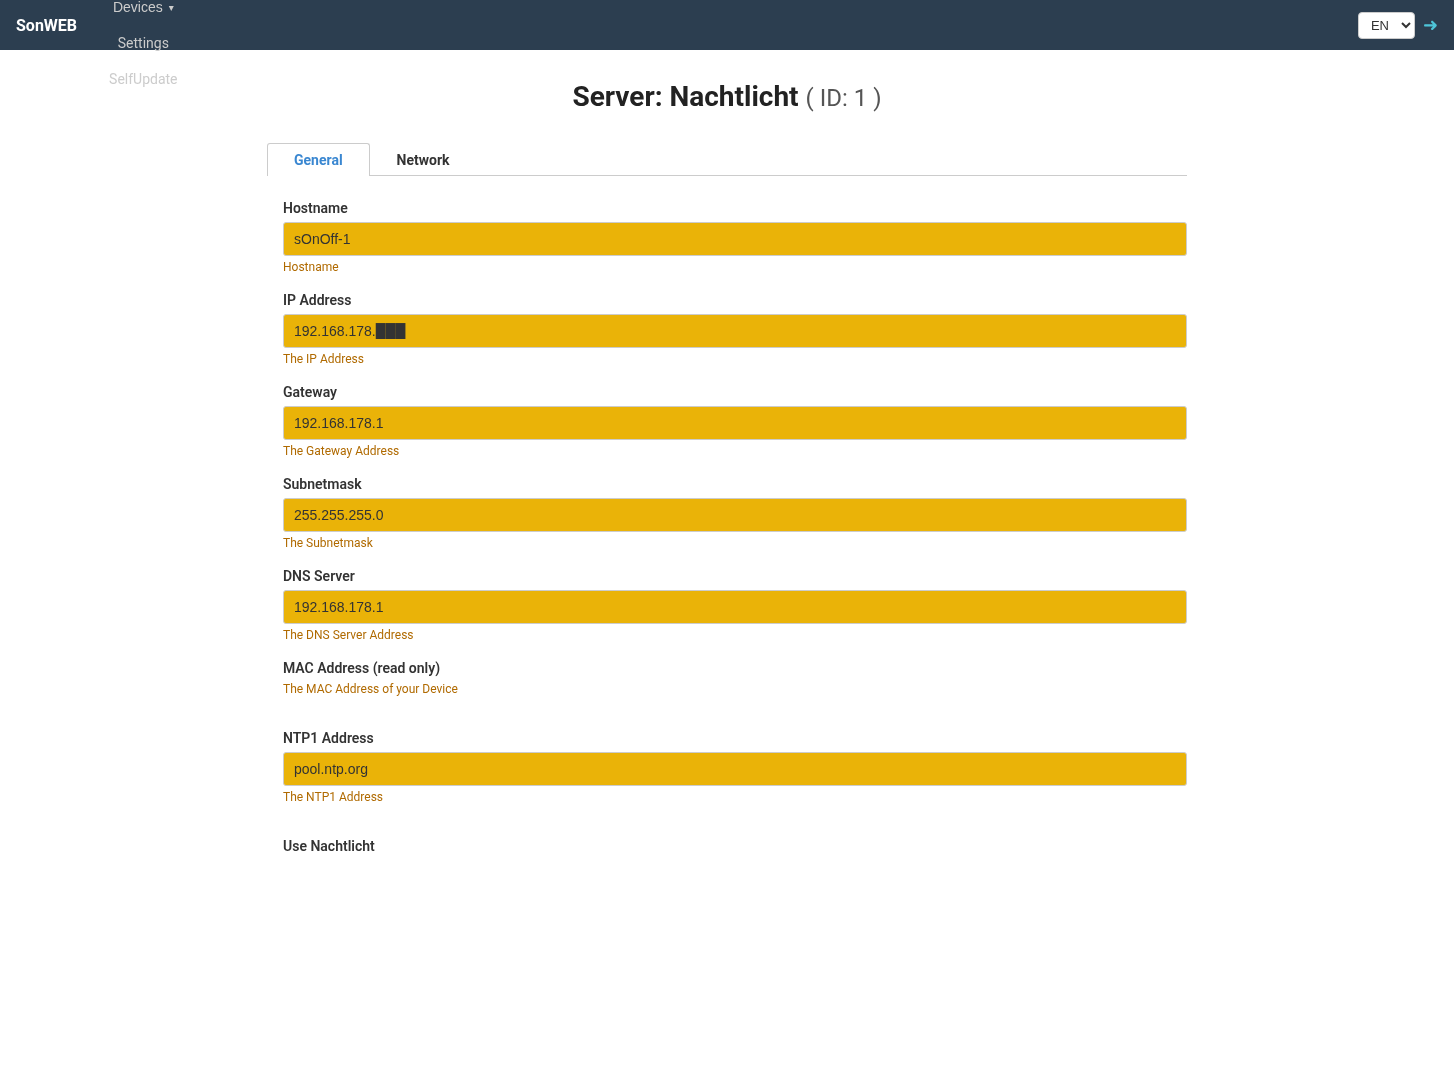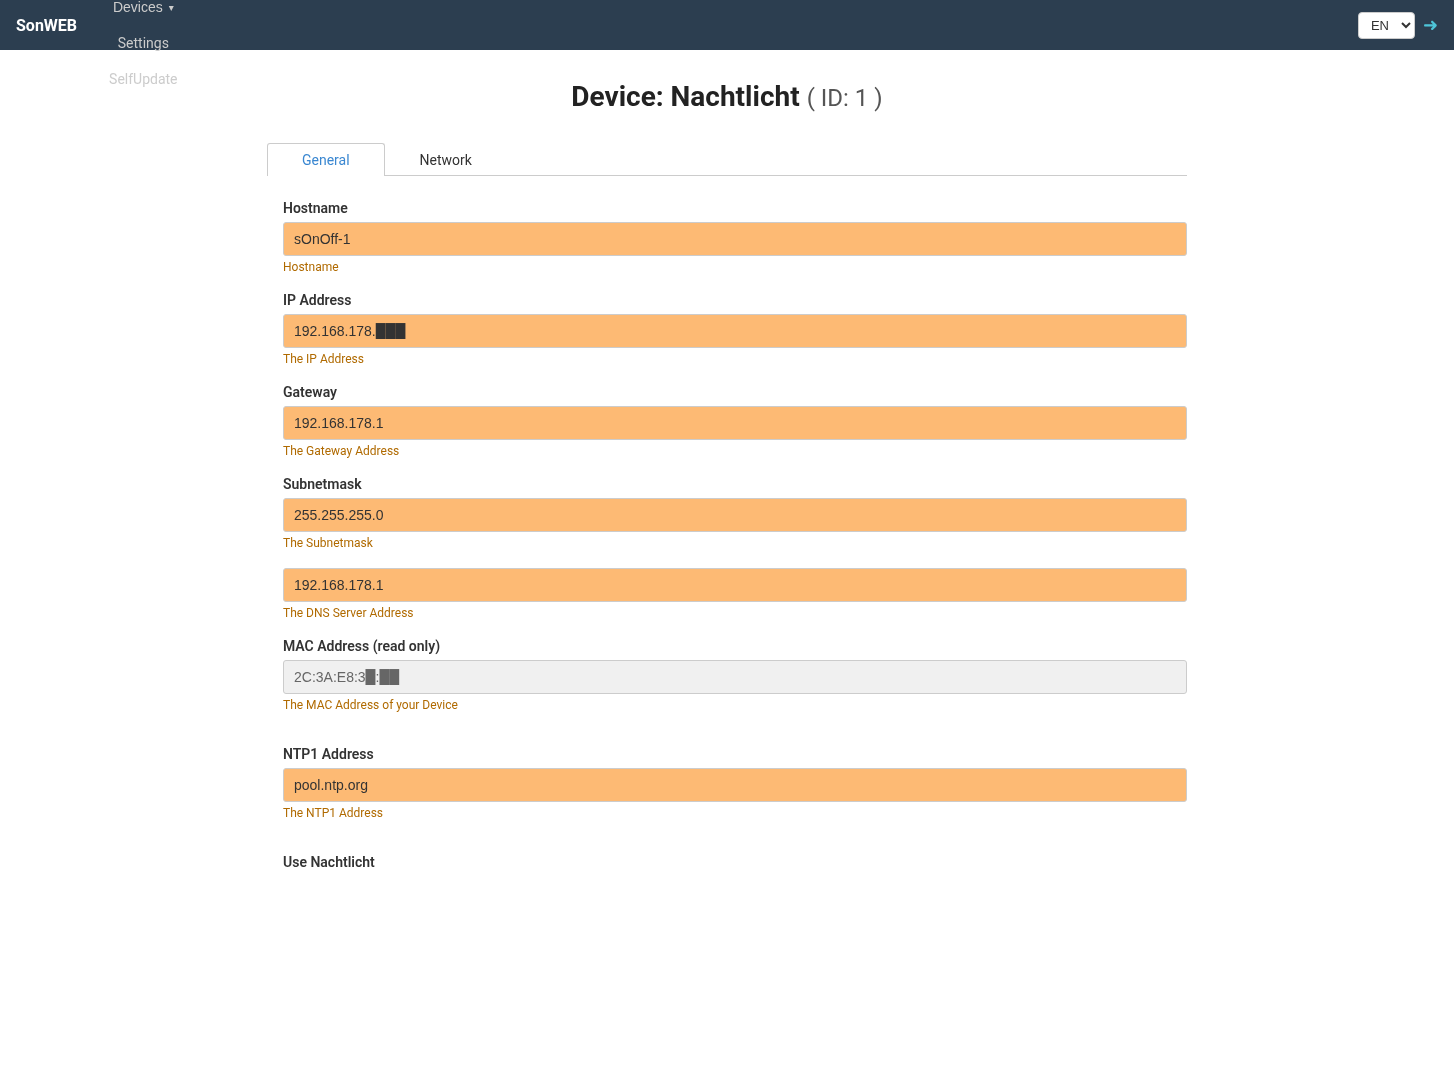--- a/index.html
+++ b/index.html
@@ -96,29 +96,30 @@
       color: #555;
     }
 
     
     .tabs {
       display: flex;
       border-bottom: 1px solid #ccc;
       margin-bottom: 24px;
     }
     .tab {
-      padding: 8px 34px;
+      padding: 8px 26px;
       cursor: pointer;
       font-size: 14px;
       color: #333;
       border: 1px solid transparent;
       border-bottom: none;
       margin-bottom: -1px;
       background: none;
       text-decoration: none;
+      font-weight: bold;
     }
     .tab.active {
       color: #3a87d1;
       border-color: #ccc;
       border-bottom-color: #fff;
       background: #fff;
       border-radius: 3px 3px 0 0;
     }
 
     
@@ -136,21 +137,21 @@
       color: #333;
       margin-bottom: 6px;
     }
     .form-control {
       width: 100%;
       padding: 8px 10px;
       border: 1px solid #ccc;
       border-radius: 3px;
       font-size: 14px;
       color: #333;
-      background: #fdba74;
+      background: #eab308;
     }
     .form-control[readonly], .form-control[disabled] {
       background: #f0f0f0;
       color: #666;
       cursor: default;
     }
     .form-hint {
       font-size: 12px;
       color: #b06a00;
       margin-top: 4px;
@@ -189,21 +190,21 @@
     </select>
     <button class="logout-btn">
       <span>➜</span>
     </button>
   </div>
 </nav>
 
 <div class="page-content">
 
   <h1 class="page-title">
-    <span>Device: Nachtlicht</span>
+    <span>Server: Nachtlicht</span>
     <span class="id-badge">( ID: 1 )</span>
   </h1>
 
   <div class="tabs">
     <a class="tab active">General</a>
     <a class="tab">Network</a>
   </div>
 
   <div class="form-section">
 
@@ -225,27 +226,27 @@
       <div class="form-hint">The Gateway Address</div>
     </div>
 
     <div class="form-group">
       <label class="form-label">Subnetmask</label>
       <input class="form-control" type="text" value="255.255.255.0" style="">
       <div class="form-hint">The Subnetmask</div>
     </div>
 
     <div class="form-group">
+      <label class="form-label">DNS Server</label>
       <input class="form-control" type="text" value="192.168.178.1" style="">
       <div class="form-hint">The DNS Server Address</div>
     </div>
 
     <div class="form-group">
       <label class="form-label">MAC Address (read only)</label>
-      <input class="form-control" type="text" readonly="" value="2C:3A:E8:3█:██" style="">
       <div class="form-hint">The MAC Address of your Device</div>
     </div>
 
     <div class="section-divider"></div>
 
     <div class="form-group">
       <label class="form-label">NTP1 Address</label>
       <input class="form-control" type="text" value="pool.ntp.org" style="">
       <div class="form-hint">The NTP1 Address</div>
     </div>

